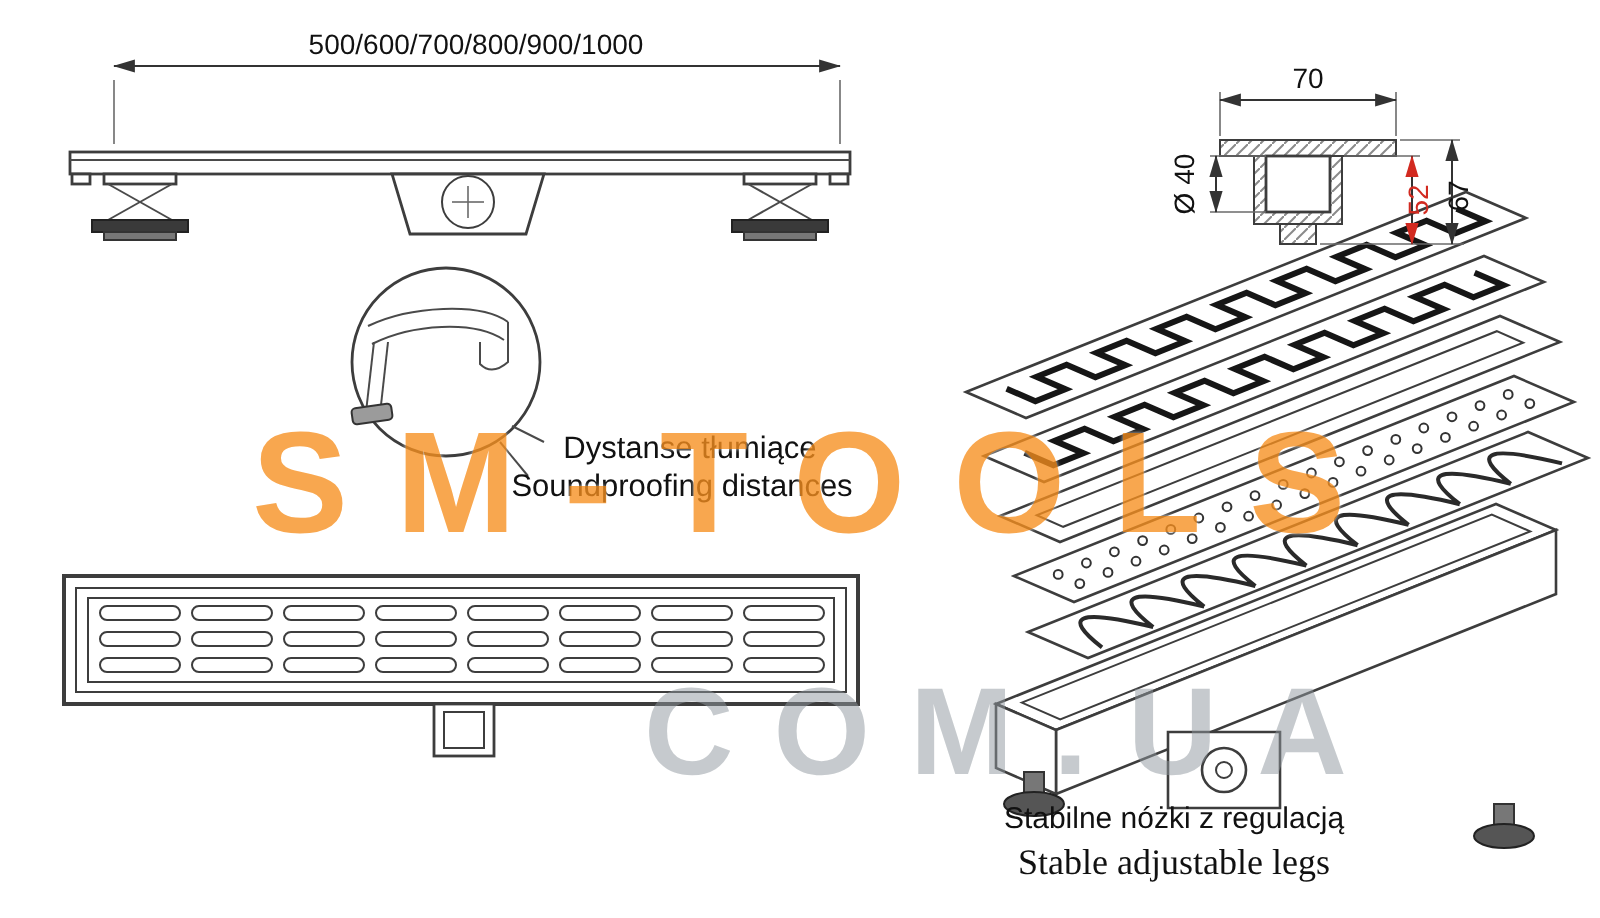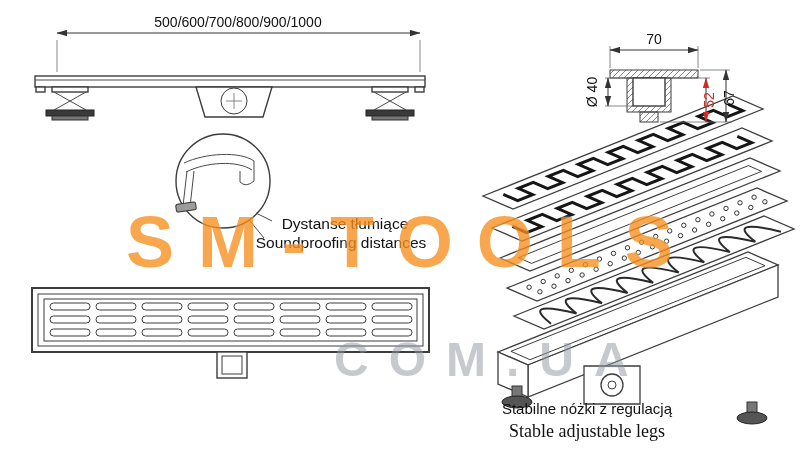--- a/index.html
+++ b/index.html
@@ -16,21 +16,21 @@
   .part{fill:#ffffff;stroke:#3d3d3d;stroke-width:1.4;}
   .partThin{fill:none;stroke:#3d3d3d;stroke-width:1;}
   .thin{fill:none;stroke:#4a4a4a;stroke-width:1;}
   .ext{stroke:#6a6a6a;stroke-width:0.8;}
   .dimln{stroke:#333;stroke-width:1;}
   .dark{fill:#3a3a3a;stroke:#222;stroke-width:1;}
   .mid{fill:#777;stroke:#333;stroke-width:1;}
   .padfill{fill:#9b9b9b;stroke:#333;stroke-width:1;}
   .wm{position:absolute;font-weight:700;pointer-events:none;white-space:nowrap;line-height:1;}
   .wm1{left:126px;top:206px;font-size:72px;letter-spacing:24px;opacity:.78;text-shadow:0 0 2px #ffffff;}
-  .wm2{left:334px;top:336px;font-size:48px;letter-spacing:20px;opacity:.5;}
+  .wm2{left:322px;top:336px;font-size:62px;letter-spacing:20px;opacity:.5;}
 </style>
 </head>
 <body>
 
 <svg width="800" height="459" viewBox="0 0 800 459" style="position:absolute;left:0;top:0;">
   <defs>
     <marker id="arr" viewBox="0 0 10 6" refX="9.5" refY="3" markerWidth="11" markerHeight="7" orient="auto-start-reverse" markerUnits="userSpaceOnUse">
       <path d="M0,0 L10,3 L0,6 Z" fill="#333"></path>
     </marker>
     <marker id="arrR" viewBox="0 0 10 6" refX="9.5" refY="3" markerWidth="11" markerHeight="7" orient="auto-start-reverse" markerUnits="userSpaceOnUse">

